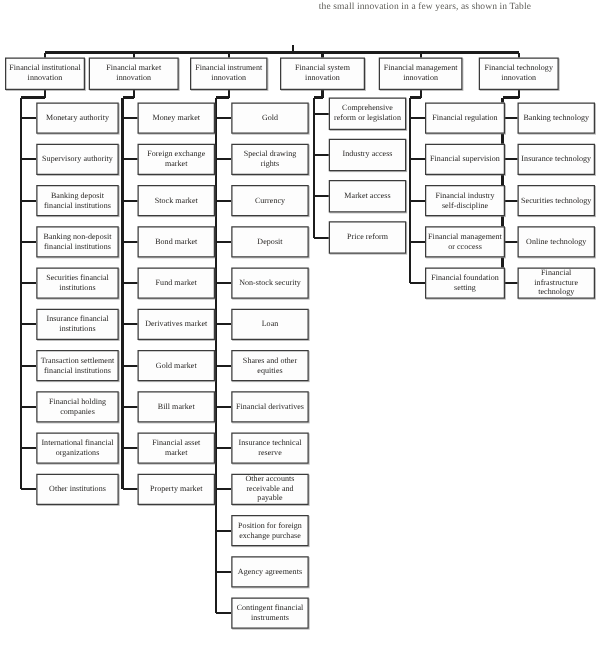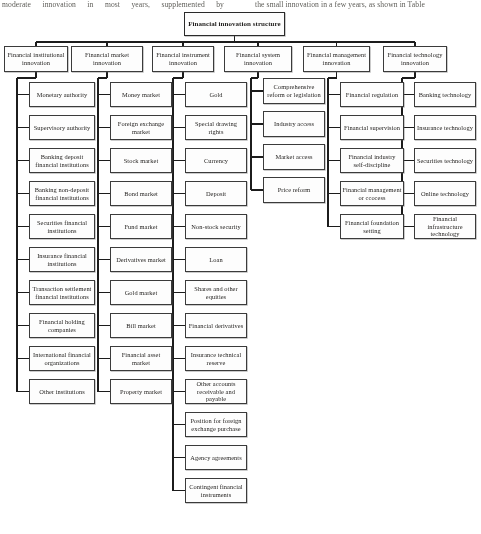--- a/index.html
+++ b/index.html
@@ -92,21 +92,20 @@
   }
   .node span {
     display: block;
     width: 100%;
   }
 </style>
 </head>
 <body>
 
 <div class="page-text">
-  <div class="col-l">moderate innovation in most years, supplemented by</div>
   <div class="col-r">the small innovation in a few years, as shown in Table</div>
 </div>
 
 <div id="diagram">
   <svg id="wires" viewBox="0 0 481 534">
       <line x1="234.5" y1="36" x2="234.5" y2="42" stroke="#1c1c1c" stroke-width="1.8" shape-rendering="crispEdges"></line>
       <line x1="36" y1="42" x2="415" y2="42" stroke="#1c1c1c" stroke-width="1.8" shape-rendering="crispEdges"></line>
       <line x1="36" y1="42" x2="36" y2="46" stroke="#1c1c1c" stroke-width="1.8" shape-rendering="crispEdges"></line>
       <line x1="36" y1="72" x2="36" y2="78" stroke="#1c1c1c" stroke-width="1.8" shape-rendering="crispEdges"></line>
       <line x1="36" y1="78" x2="17" y2="78" stroke="#1c1c1c" stroke-width="1.8" shape-rendering="crispEdges"></line>
@@ -172,23 +171,20 @@
       <line x1="415" y1="42" x2="415" y2="46" stroke="#1c1c1c" stroke-width="1.8" shape-rendering="crispEdges"></line>
       <line x1="415" y1="72" x2="415" y2="78" stroke="#1c1c1c" stroke-width="1.8" shape-rendering="crispEdges"></line>
       <line x1="415" y1="78" x2="402" y2="78" stroke="#1c1c1c" stroke-width="1.8" shape-rendering="crispEdges"></line>
       <line x1="402" y1="78" x2="402" y2="226.5" stroke="#1c1c1c" stroke-width="1.8" shape-rendering="crispEdges"></line>
       <line x1="402" y1="94.5" x2="414" y2="94.5" stroke="#1c1c1c" stroke-width="1.6" shape-rendering="crispEdges"></line>
       <line x1="402" y1="127.5" x2="414" y2="127.5" stroke="#1c1c1c" stroke-width="1.6" shape-rendering="crispEdges"></line>
       <line x1="402" y1="160.5" x2="414" y2="160.5" stroke="#1c1c1c" stroke-width="1.6" shape-rendering="crispEdges"></line>
       <line x1="402" y1="193.5" x2="414" y2="193.5" stroke="#1c1c1c" stroke-width="1.6" shape-rendering="crispEdges"></line>
       <line x1="402" y1="226.5" x2="414" y2="226.5" stroke="#1c1c1c" stroke-width="1.6" shape-rendering="crispEdges"></line>
     </svg>
-<div class="node root" style="left: 184px; top: 12px; width: 101px; height: 24px;">
-      <span>Financial innovation structure</span>
-    </div>
     <div class="node lvl2" style="left: 4px; top: 46px; width: 64px; height: 26px;">
       <span>Financial institutional innovation</span>
     </div>
     <div class="node" style="left: 29px; top: 82px; width: 66px; height: 25px;">
       <span>Monetary authority</span>
     </div>
     <div class="node" style="left: 29px; top: 115px; width: 66px; height: 25px;">
       <span>Supervisory authority</span>
     </div>
     <div class="node" style="left: 29px; top: 148px; width: 66px; height: 25px;">

